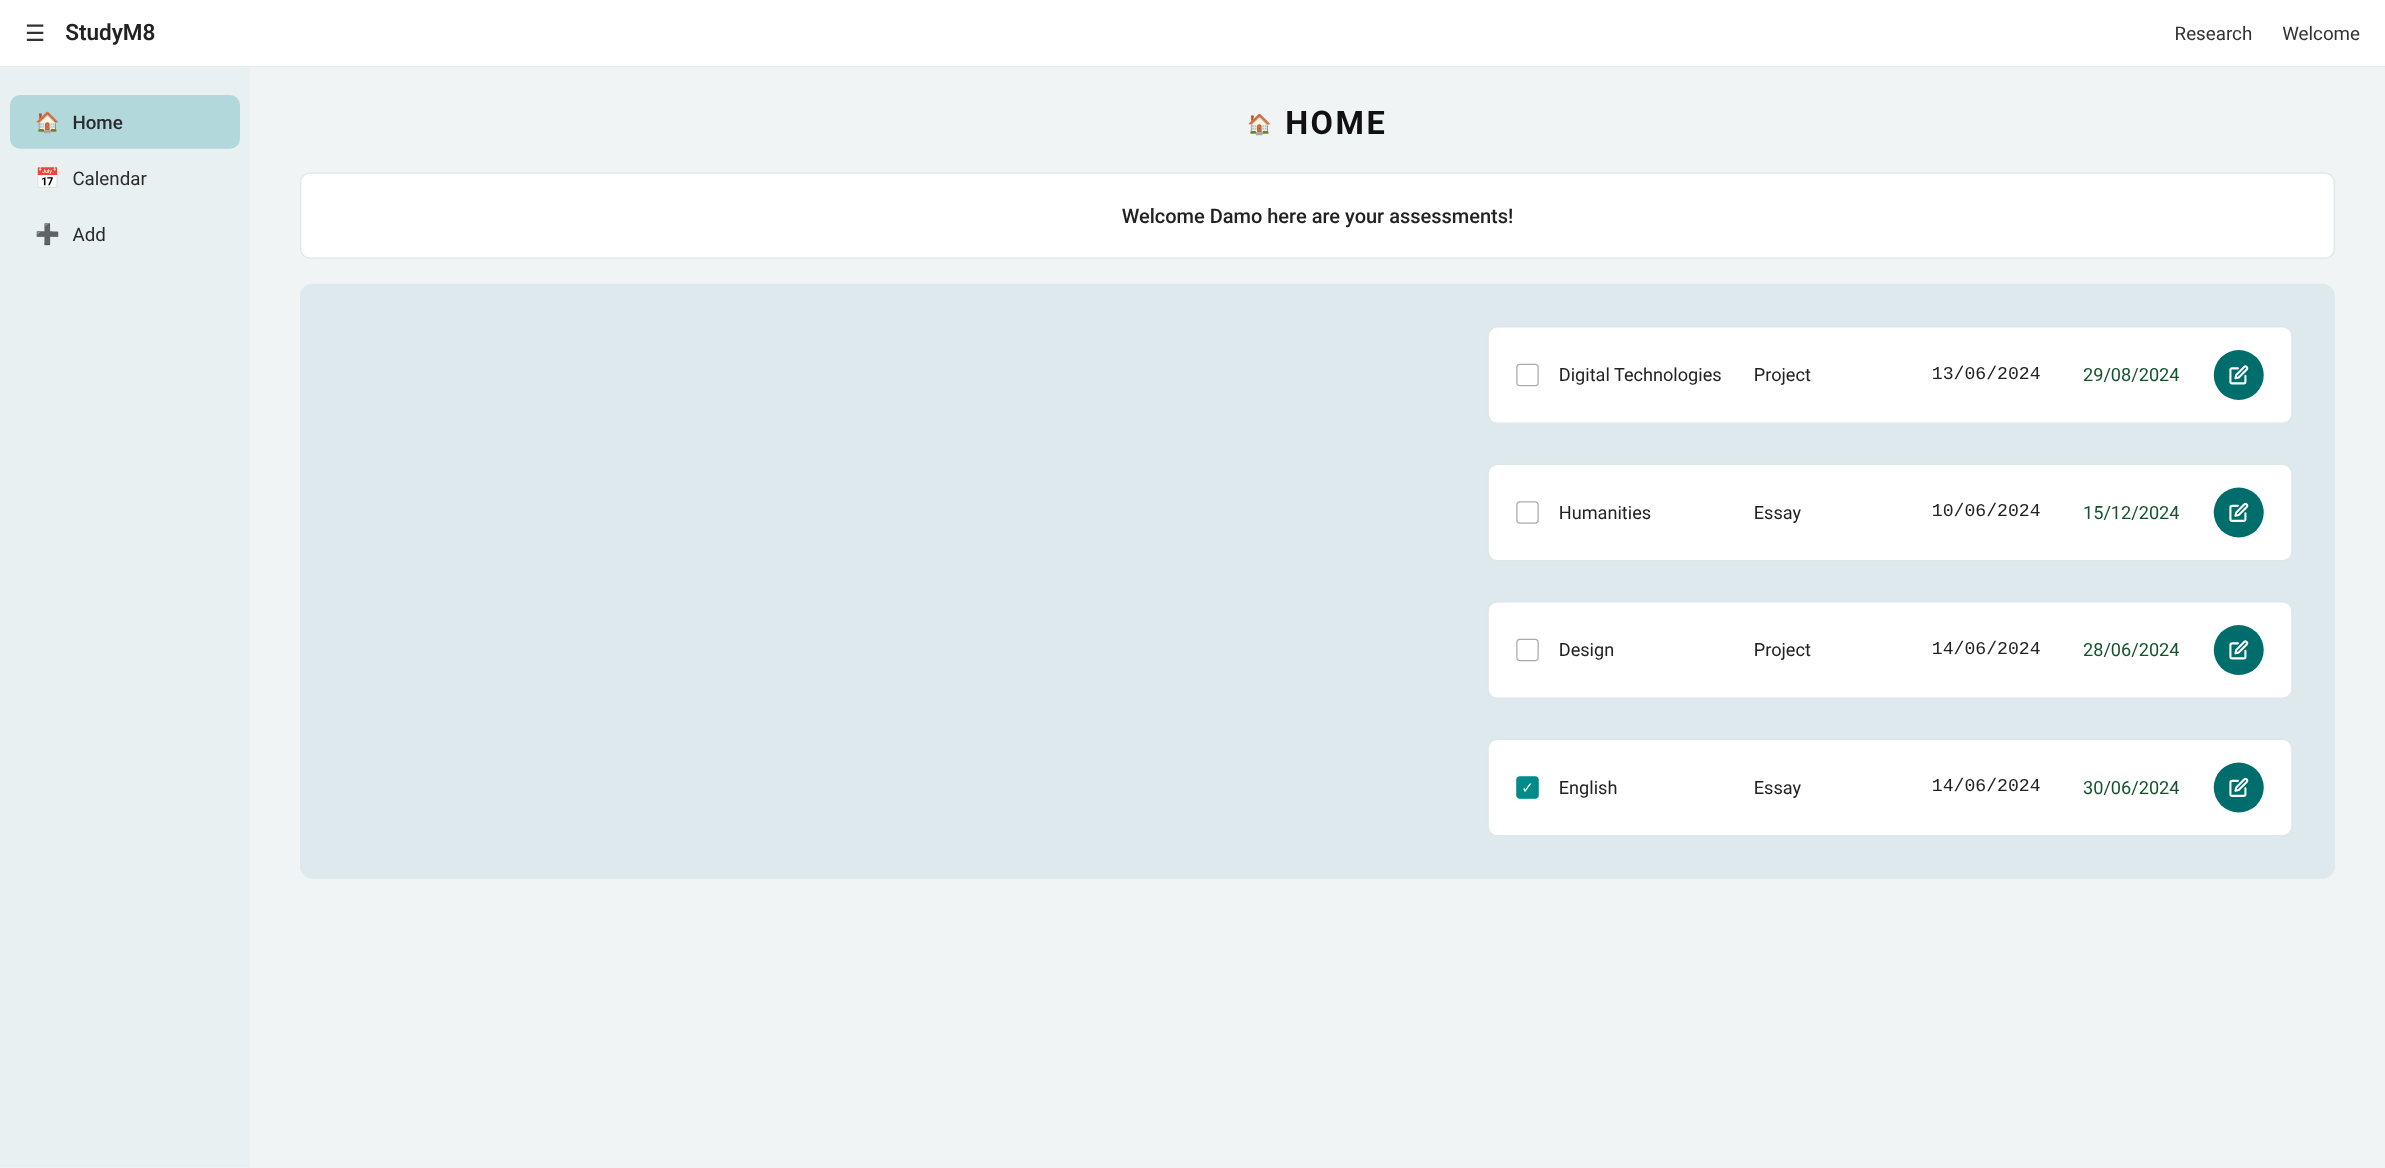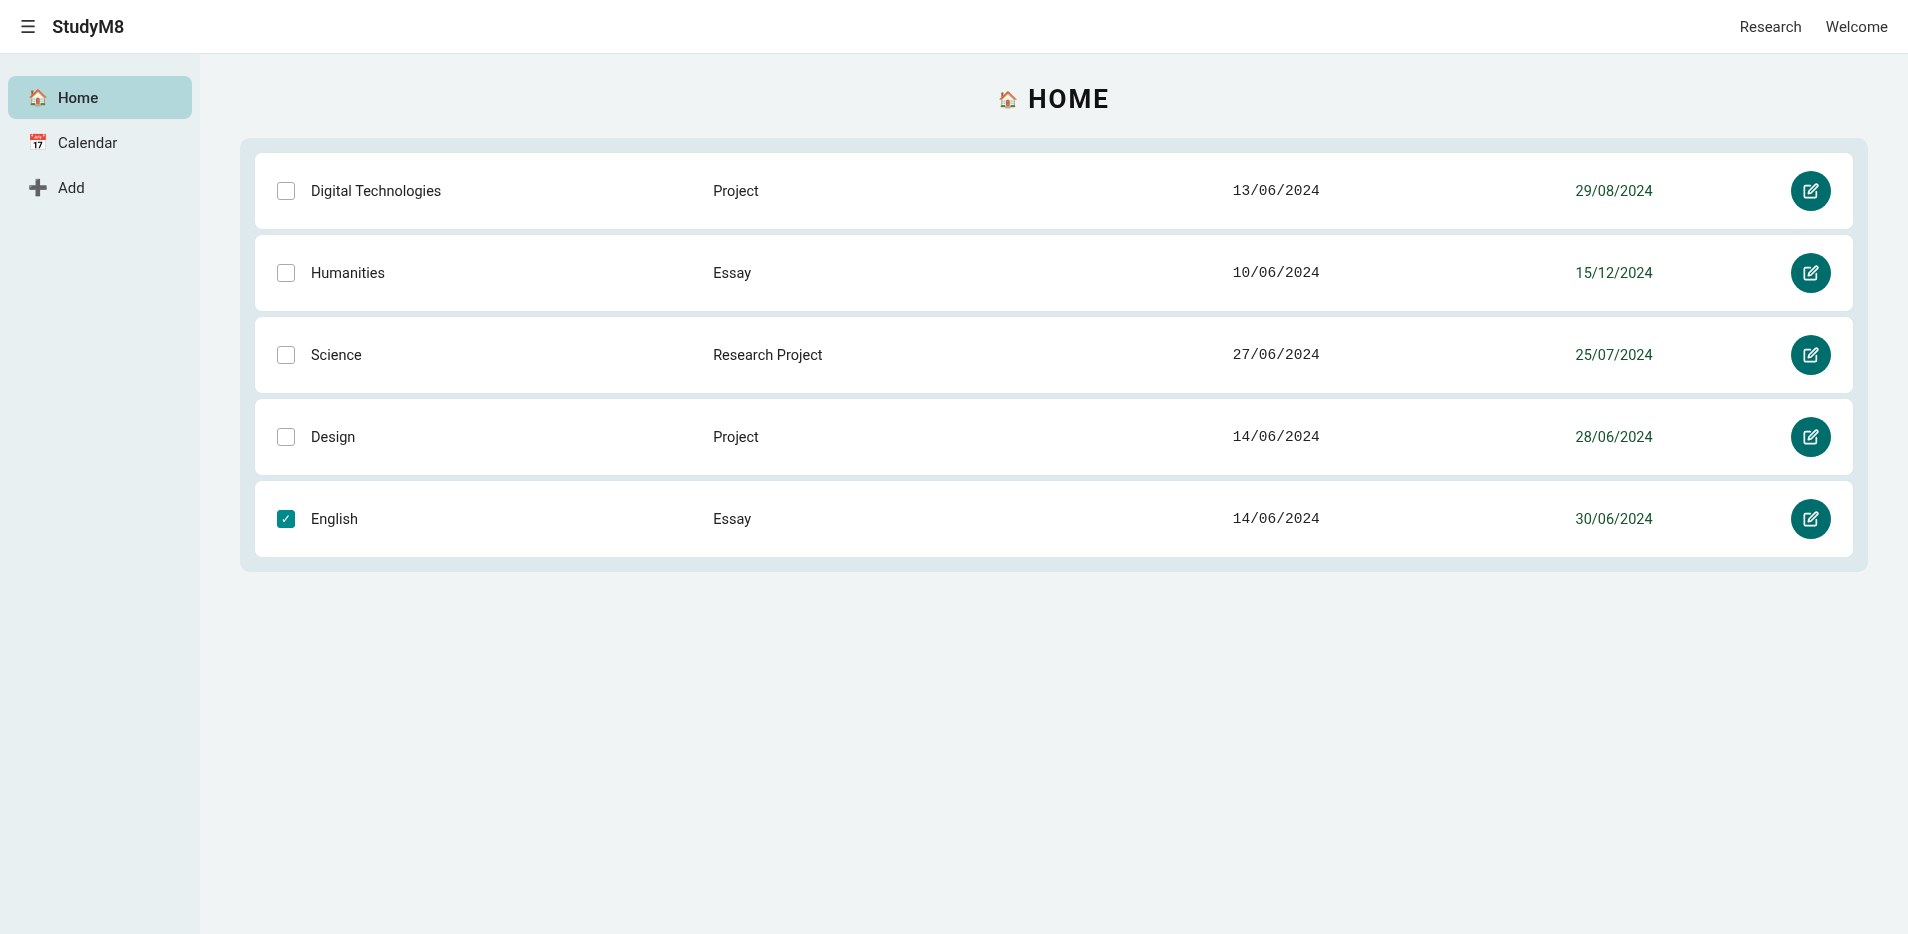--- a/index.html
+++ b/index.html
@@ -133,24 +133,25 @@
       margin-bottom: 20px;
       font-size: 16px;
       font-weight: 500;
       color: #222;
     }
 
     
     .assessments-container {
       background: #dde9ec;
       border-radius: 10px;
-      padding: 14px;
+      padding: 34px;
       display: flex;
       flex-direction: column;
-      gap: 4px;
+      gap: 32px;
+      align-items: flex-end;
     }
 
     
     .assessment-row {
       background: #ffffff;
       border: 1px solid #dde6e8;
       border-radius: 8px;
       padding: 18px 22px;
       display: flex;
       align-items: center;
@@ -259,20 +260,23 @@
     </div>
   </aside>
 
   <main class="main">
 
     <div class="page-header">
       <span>🏠</span>
       <h1>HOME</h1>
     </div>
 
+    <div class="welcome-card">
+      <span>Welcome Damo here are your assessments!</span>
+    </div>
 
     <div class="assessments-container" id="assessments-list">
 
     <div class="assessment-row">
           <div class="assessment-checkbox"></div>
           <div class="assessment-subject">Digital Technologies</div>
           <div class="assessment-type">Project</div>
           <div class="assessment-date-start">13/06/2024</div>
           <div class="assessment-date-end">29/08/2024</div>
           <button class="edit-btn">
@@ -281,33 +285,20 @@
               <path d="M18.5 2.5a2.121 2.121 0 0 1 3 3L12 15l-4 1 1-4 9.5-9.5z"></path>
             </svg>
           </button>
         </div>
         <div class="assessment-row">
           <div class="assessment-checkbox"></div>
           <div class="assessment-subject">Humanities</div>
           <div class="assessment-type">Essay</div>
           <div class="assessment-date-start">10/06/2024</div>
           <div class="assessment-date-end">15/12/2024</div>
-          <button class="edit-btn">
-            <svg width="16" height="16" viewBox="0 0 24 24" fill="none" stroke="white" stroke-width="2.5" stroke-linecap="round" stroke-linejoin="round">
-              <path d="M11 4H4a2 2 0 0 0-2 2v14a2 2 0 0 0 2 2h14a2 2 0 0 0 2-2v-7"></path>
-              <path d="M18.5 2.5a2.121 2.121 0 0 1 3 3L12 15l-4 1 1-4 9.5-9.5z"></path>
-            </svg>
-          </button>
-        </div>
-        <div class="assessment-row">
-          <div class="assessment-checkbox"></div>
-          <div class="assessment-subject">Science</div>
-          <div class="assessment-type">Research Project</div>
-          <div class="assessment-date-start">27/06/2024</div>
-          <div class="assessment-date-end">25/07/2024</div>
           <button class="edit-btn">
             <svg width="16" height="16" viewBox="0 0 24 24" fill="none" stroke="white" stroke-width="2.5" stroke-linecap="round" stroke-linejoin="round">
               <path d="M11 4H4a2 2 0 0 0-2 2v14a2 2 0 0 0 2 2h14a2 2 0 0 0 2-2v-7"></path>
               <path d="M18.5 2.5a2.121 2.121 0 0 1 3 3L12 15l-4 1 1-4 9.5-9.5z"></path>
             </svg>
           </button>
         </div>
         <div class="assessment-row">
           <div class="assessment-checkbox"></div>
           <div class="assessment-subject">Design</div>

